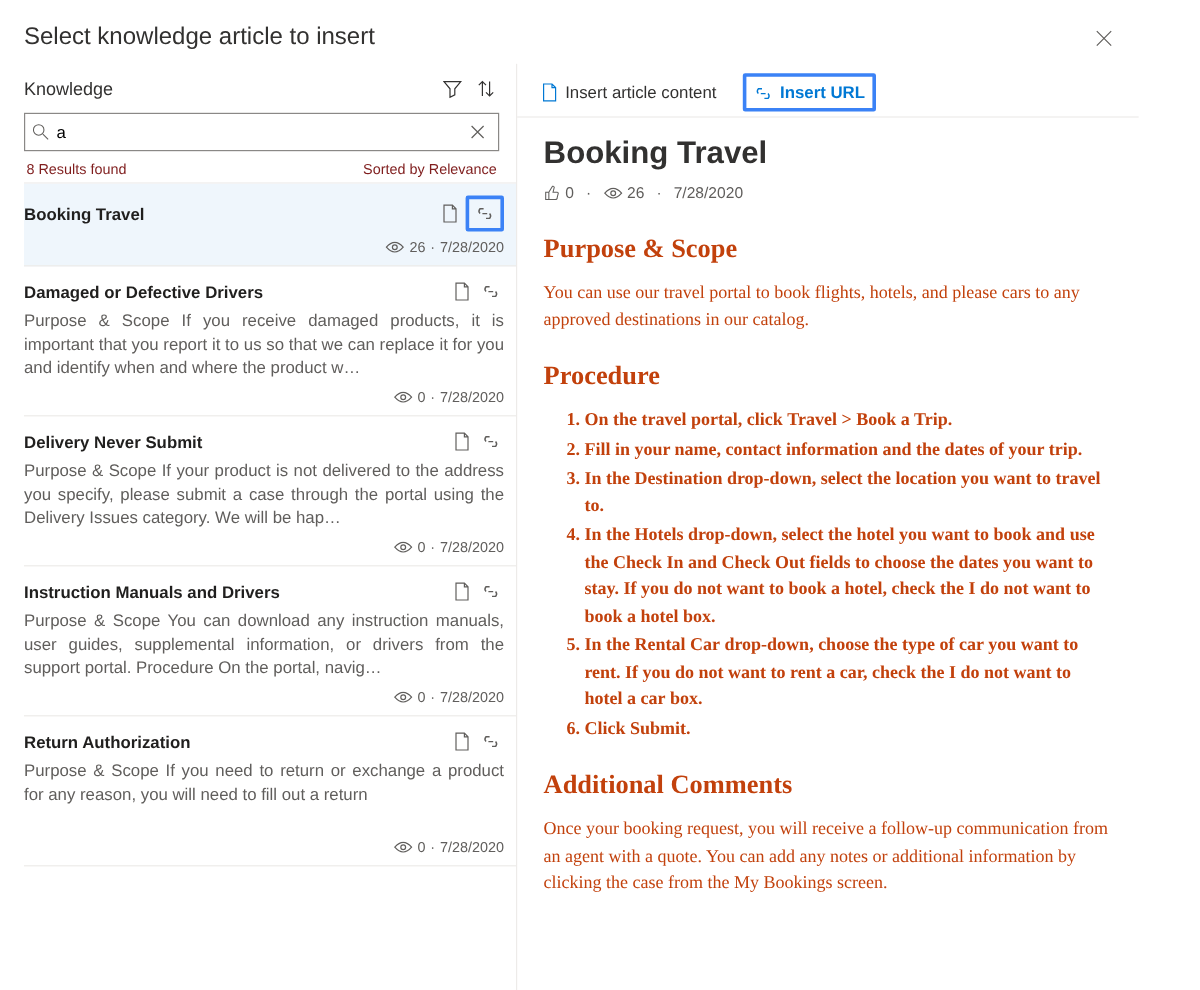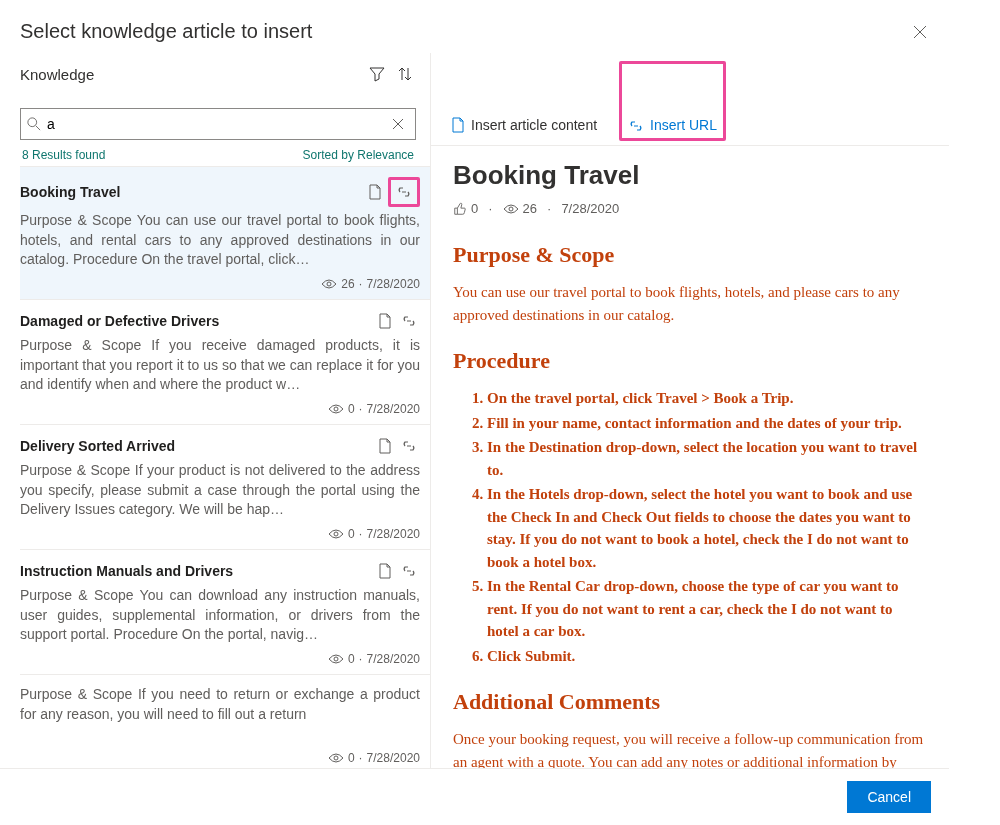--- a/index.html
+++ b/index.html
@@ -3,40 +3,40 @@
 <meta charset="utf-8">
 <style>
   * { box-sizing: border-box; }
   html, body { margin: 0; padding: 0; font-family: "Segoe UI", Arial, sans-serif; font-size: 14px; color: #323130; background: #fff; width: 1000px; height: 825px; overflow: hidden; }
   .dialog { width: 949px; height: 825px; display: flex; flex-direction: column; }
   .titlebar { display: flex; align-items: center; padding: 20px 20px 10px 20px; }
   .titlebar h1 { font-size: 20px; font-weight: 400; margin: 0; flex: 1; }
   .close-btn { width: 18px; height: 18px; display:flex; align-items:center; justify-content:center; cursor: pointer; }
   .main { flex: 1; display: flex; overflow: hidden; }
   .left { width: 430px; display: flex; flex-direction: column; padding: 10px 0 0 20px; }
-  .left-header { display: flex; align-items: center; margin-bottom: 23px; padding-right: 14px; justify-content: flex-end;}
+  .left-header { display: flex; align-items: center; margin-bottom: 9px; padding-right: 14px; justify-content: flex-end;}
   .left-header-title { font-size: 15px; flex: 1; }
   .icon-btn { width: 22px; height: 22px; display: inline-flex; align-items: center; justify-content: center; cursor: pointer; margin-left: 6px; }
   .searchbox { display: flex; align-items: center; border: 1px solid #8a8886; height: 32px; padding: 0 6px; margin-right: 14px;}
   .searchbox input { border: none; outline: none; flex: 1; font-size: 14px; padding-left: 6px; background: transparent; }
-  .resultsmeta { display: flex; justify-content: space-between; font-size: 12px; color: #0f766e; margin: 8px 2px 4px 2px; padding-right: 14px;}
+  .resultsmeta { display: flex; justify-content: space-between; font-size: 12px; color: #7f1d1d; margin: 8px 2px 4px 2px; padding-right: 14px;}
   .list { flex: 1; overflow-y: scroll; border-top: 1px solid #edebe9; }
   .card { border-bottom: 1px solid #edebe9; padding: 10px 10px 8px 0; position: relative; }
   .card.selected { background: #eff6fc; }
   .card-head { display: flex; align-items: center; margin-bottom: 4px; }
   .card-title { font-size: 14px; font-weight: 600; color: #201f1e; flex: 1; }
   .card-actions { display: flex; gap: 2px; align-items:center;}
   .card-action { width: 22px; height: 22px; display: inline-flex; align-items: center; justify-content: center; cursor: pointer; }
   .card-snippet { font-size: 14px; color: #605e5c; line-height: 1.4; height: 60px; overflow: hidden; text-align: justify; }
   .card-meta { text-align: right; font-size: 12px; color: #605e5c; margin-top: 6px; display:flex; justify-content:flex-end; align-items:center; gap:4px;}
-  .highlight-box { border: 3px solid #ec4899; border-radius: 2px; display:inline-flex; align-items:center; padding:1px 2px;}
+  .highlight-box { border: 3px solid #3b82f6; border-radius: 2px; display:inline-flex; align-items:center; padding:1px 2px;font-weight:bold;}
   .divider-v { width: 1px; background: #edebe9; }
   .right { flex: 1; display: flex; flex-direction: column; }
   .tabbar { display: flex; align-items: center; border-bottom: 1px solid #edebe9; padding: 8px 16px 4px 16px; gap: 18px;}
-  .tab { display: inline-flex; align-items: flex-end; gap: 6px; cursor: pointer; font-size: 14px; color: #323130; padding: 4px 4px; margin-top: 48px;}
+  .tab { display: inline-flex; align-items: flex-end; gap: 6px; cursor: pointer; font-size: 14px; color: #323130; padding: 4px 4px;}
   .tab.active { color: #0078d4; }
   .preview { flex: 1; overflow-y: auto; padding: 14px 22px 10px 22px; }
   .preview-title { font-size: 26px; font-weight: 700; margin: 0 0 10px 0; color:#323130;}
   .preview-meta { display: flex; align-items: center; gap: 10px; color: #605e5c; font-size: 13px; margin-bottom: 22px;}
   .article { font-family: Georgia, "Times New Roman", serif; font-size: 15px; color: #c2410c; line-height: 1.5;}
   .article h2 { font-size: 22px; font-weight: 700; margin: 18px 0 10px 0; font-family: Georgia, serif;}
   .article ol { padding-left: 34px; margin: 8px 0;}
   .article li { margin-bottom: 2px; font-weight: bold; }
   .article p { margin: 8px 0 12px 0;}
   .footer { border-top: 1px solid #edebe9; display: flex; justify-content: flex-end; padding: 12px 18px; }
@@ -105,21 +105,20 @@
                 </span>
                 <span class="highlight-box">
                   <span class="card-action">
                     <svg width="16" height="14" viewBox="0 0 16 14">
                       <path d="M4 7 a3 3 0 0 1 0 -4 l3 0 M12 7 a3 3 0 0 1 0 4 l-3 0 M6 7 h4" fill="none" stroke="#605e5c" stroke-width="1.2"></path>
                     </svg>
                   </span>
                 </span>
               </div>
             </div>
-            <div class="card-snippet">Purpose &amp; Scope You can use our travel portal to book flights, hotels, and rental cars to any approved destinations in our catalog. Procedure On the travel portal, click…</div>
             <div class="card-meta">
               <span>
                 <svg width="16" height="10" viewBox="0 0 16 10">
                   <path d="M1 5 q7 -8 14 0 q-7 8 -14 0 z" fill="none" stroke="#605e5c" stroke-width="1"></path>
                   <circle cx="8" cy="5" r="2" fill="none" stroke="#605e5c" stroke-width="1"></circle>
                 </svg>
               </span>
               <span>26</span>
               <span>·</span>
               <span>7/28/2020</span>
@@ -149,21 +148,21 @@
                   <circle cx="8" cy="5" r="2" fill="none" stroke="#605e5c" stroke-width="1"></circle>
                 </svg>
               </span>
               <span>0</span>
               <span>·</span>
               <span>7/28/2020</span>
             </div>
           </div>
           <div class="card">
             <div class="card-head">
-              <div class="card-title">Delivery Sorted Arrived</div>
+              <div class="card-title">Delivery Never Submit</div>
               <div class="card-actions">
                 <span class="card-action">
                   <svg width="14" height="16" viewBox="0 0 14 16">
                     <path d="M2 1 h7 l3 3 v11 h-10 z M9 1 v3 h3" fill="none" stroke="#605e5c" stroke-width="1"></path>
                   </svg>
                 </span>
                 <span class="card-action">
                   <svg width="16" height="14" viewBox="0 0 16 14">
                     <path d="M4 7 a3 3 0 0 1 0 -4 l3 0 M12 7 a3 3 0 0 1 0 4 l-3 0 M6 7 h4" fill="none" stroke="#605e5c" stroke-width="1.2"></path>
                   </svg>
@@ -206,20 +205,35 @@
                   <path d="M1 5 q7 -8 14 0 q-7 8 -14 0 z" fill="none" stroke="#605e5c" stroke-width="1"></path>
                   <circle cx="8" cy="5" r="2" fill="none" stroke="#605e5c" stroke-width="1"></circle>
                 </svg>
               </span>
               <span>0</span>
               <span>·</span>
               <span>7/28/2020</span>
             </div>
           </div>
           <div class="card">
+            <div class="card-head">
+              <div class="card-title">Return Authorization</div>
+              <div class="card-actions">
+                <span class="card-action">
+                  <svg width="14" height="16" viewBox="0 0 14 16">
+                    <path d="M2 1 h7 l3 3 v11 h-10 z M9 1 v3 h3" fill="none" stroke="#605e5c" stroke-width="1"></path>
+                  </svg>
+                </span>
+                <span class="card-action">
+                  <svg width="16" height="14" viewBox="0 0 16 14">
+                    <path d="M4 7 a3 3 0 0 1 0 -4 l3 0 M12 7 a3 3 0 0 1 0 4 l-3 0 M6 7 h4" fill="none" stroke="#605e5c" stroke-width="1.2"></path>
+                  </svg>
+                </span>
+              </div>
+            </div>
             <div class="card-snippet">Purpose &amp; Scope If you need to return or exchange a product for any reason, you will need to fill out a return</div>
             <div class="card-meta">
               <span>
                 <svg width="16" height="10" viewBox="0 0 16 10">
                   <path d="M1 5 q7 -8 14 0 q-7 8 -14 0 z" fill="none" stroke="#605e5c" stroke-width="1"></path>
                   <circle cx="8" cy="5" r="2" fill="none" stroke="#605e5c" stroke-width="1"></circle>
                 </svg>
               </span>
               <span>0</span>
               <span>·</span>
@@ -281,16 +295,13 @@
               <li>In the <b>Hotels</b> drop-down, select the hotel you want to book and use the <b>Check In</b> and <b>Check Out</b> fields to choose the dates you want to stay. If you do not want to book a hotel, check the <b>I do not want to book a hotel</b> box.</li>
               <li>In the <b>Rental Car</b> drop-down, choose the type of car you want to rent. If you do not want to rent a car, check the <b>I do not want to hotel a car</b> box.</li>
               <li>Click <b>Submit</b>.</li>
             </ol>
           <h2>Additional Comments</h2>
           <p>Once your booking request, you will receive a follow-up communication from an agent with a quote. You can add any notes or additional information by clicking the case from the My Bookings screen.</p>
         </div>
       </div>
     </div>
   </div>
-  <div class="footer">
-    <button class="btn-primary">Cancel</button>
-  </div>
 </div>
 
 </body></html>

